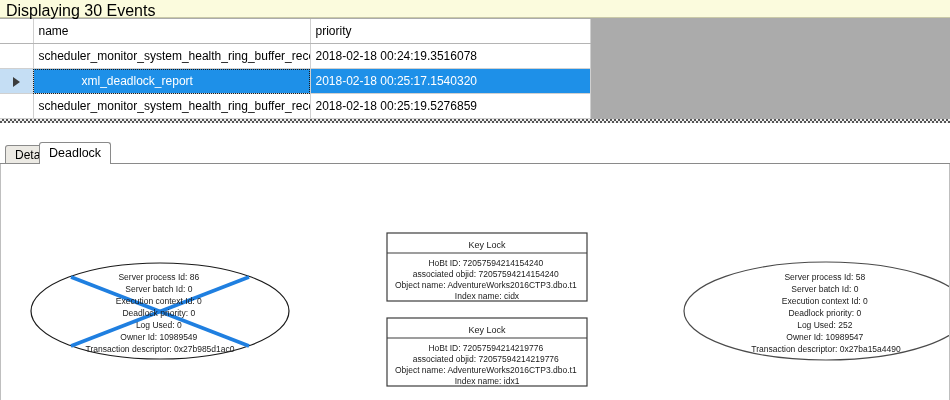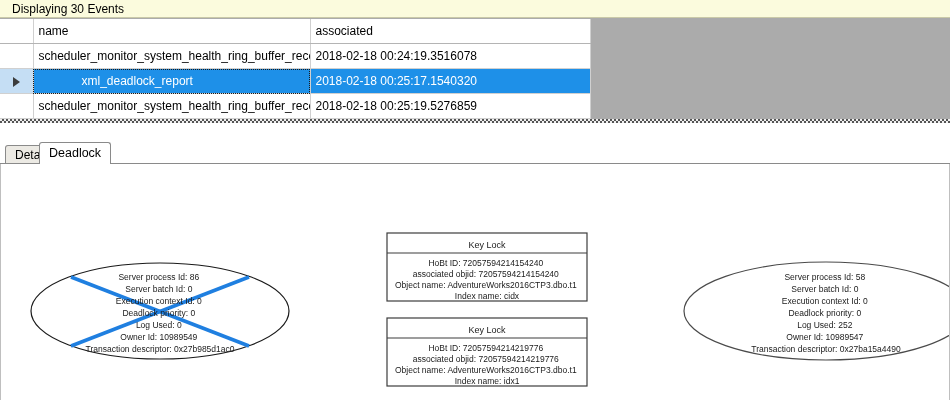--- a/index.html
+++ b/index.html
@@ -34,22 +34,22 @@
     box-sizing: border-box;
   }
   .grid-banner {
     position: absolute;
     left: 0; top: 0;
     width: 950px;
     height: 18px;
     background: #fbfbdd;
     border-bottom: 1px solid #c9c9a8;
     box-sizing: border-box;
-    padding: 2px 0 0 12px;
-    font-size: 12px;
+    padding: 2px 0 0 6px;
+    font-size: 16px;
     color: #000;
     white-space: nowrap;
   }
   .grid-table {
     position: absolute;
     left: 0; top: 19px;
     width: 590px;
     border-collapse: collapse;
     table-layout: fixed;
     background: #ffffff;
@@ -204,21 +204,21 @@
     <table class="grid-table">
       <colgroup>
         <col class="c-sel">
           <col class="c-name">
           <col class="c-ts">
       </colgroup>
       <thead>
         <tr>
           <th class="sel-cell"></th>
           <th>name</th>
-          <th>associated</th>
+          <th>priority</th>
         </tr>
       </thead>
       <tbody>
         <tr>
           <td class="sel-cell"></td>
           <td class="data-cell">scheduler_monitor_system_health_ring_buffer_recorded</td>
           <td class="data-cell">2018-02-18 00:24:19.3516078</td>
         </tr>
         <tr class="row-selected">
           <td class="sel-cell">

